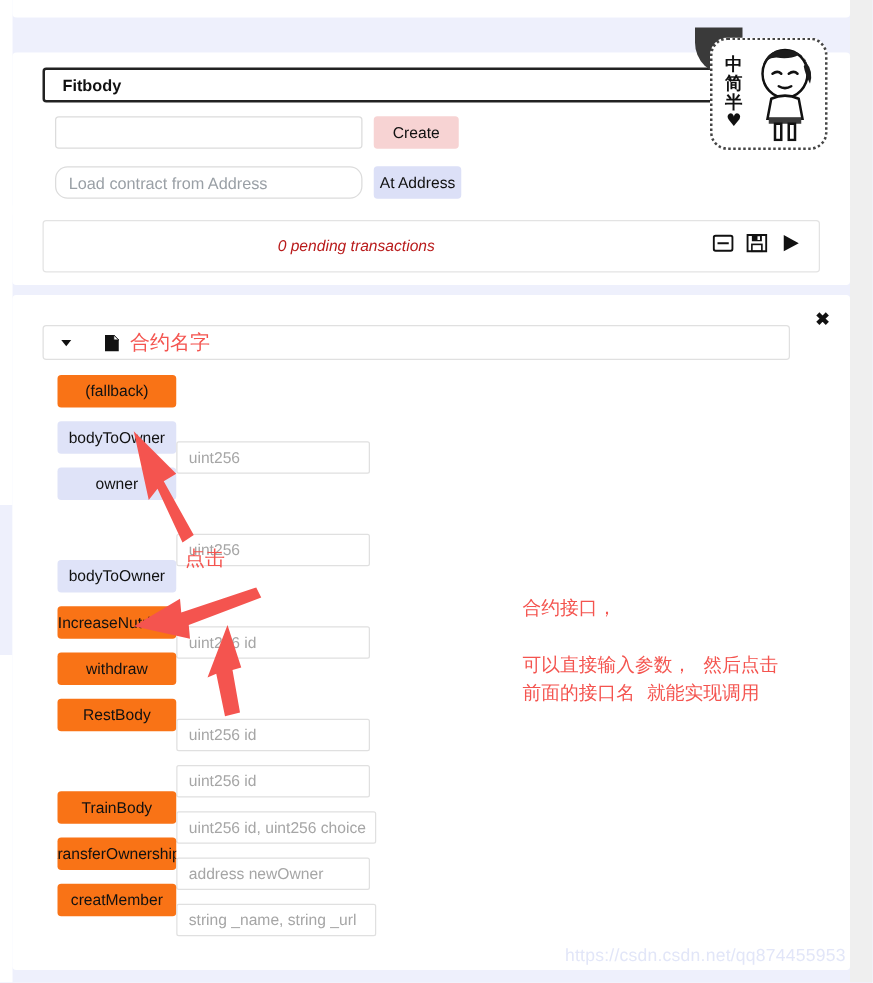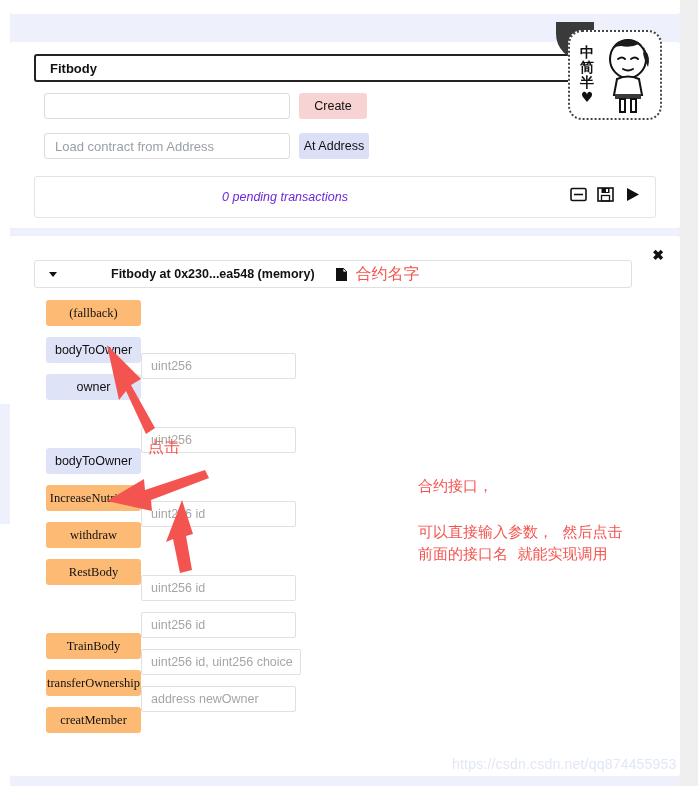--- a/index.html
+++ b/index.html
@@ -57,21 +57,21 @@
     position: absolute;
     height: 26px;
     border: 1px solid #dcdcdc; border-radius: 3px;
     background: #fff;
     display: flex; align-items: center;
     padding-left: 10px;
     font-size: 13px;
   }
   .row-input.placeholder { color: #9aa0a6; }
   #deploy-arg-input { left: 34px; top: 51px; width: 246px; }
-  #address-input    { left: 34px; top: 91px; width: 246px; }
+  #address-input    { left: 34px; top: 91px; width: 246px; border-radius: 10px; }
 
   .btn {
     position: absolute;
     height: 26px;
     border: none; border-radius: 3px;
     font-size: 12.5px;
     color: #111;
     cursor: pointer;
     display: flex; align-items: center; justify-content: center;
     font-family: "Liberation Sans", sans-serif;
@@ -111,21 +111,21 @@
   
   .tx-box {
     position: absolute; left: 24px; top: 14px;
     width: 622px; height: 42px;
     border: 1px solid #e3e3e3; border-radius: 3px;
     background: #fff;
   }
   .tx-label {
     position: absolute; left: 0; right: 0; top: 13px;
     text-align: center;
-    font-size: 12.5px; font-style: italic; color: #6d28d9;
+    font-size: 12.5px; font-style: italic; color: #b91c1c;
     padding-right: 120px;
   }
   .tx-icons {
     position: absolute; right: 14px; top: 9px;
     display: flex; align-items: center; gap: 10px;
   }
   .tx-icons svg { display: block; cursor: pointer; }
 
   
   .close-x {
@@ -175,21 +175,21 @@
     font-size: 12.5px; color: #111;
     display: flex; align-items: center; justify-content: center;
     text-align: center;
     cursor: pointer;
     overflow: hidden;
     line-height: 13px;
     padding: 0 1px;
     font-family: "Liberation Sans", sans-serif;
   }
   .fn-btn.view  { background: #dfe3f8; }
-  .fn-btn.write { background: #fdba74; font-family: Liberation Serif, serif; }
+  .fn-btn.write { background: #f97316; }
   .fn-input {
     position: absolute; left: 107px; top: 16px;
     width: 155px; height: 26px;
     border: 1px solid #e0e0e0; border-radius: 2px;
     background: #fff;
     display: flex; align-items: center;
     padding-left: 9px;
     font-size: 12.5px; color: #a6a6a6;
   }
 
@@ -292,21 +292,20 @@
         </span>
       </div>
     </div>
   </div>
 
   <div class="panel" id="panel-inst">
     <span class="close-x">✖</span>
 
     <div class="inst-header">
       <span class="caret"></span>
-      <span class="inst-title">Fitbody at 0x230...ea548 (memory)</span>
       <span class="copy-icon">
         <svg width="13" height="15" viewBox="0 0 13 15">
           <path d="M1 1 h7 l4 4 v9 h-11 z" fill="#111"></path>
           <path d="M8 1 v4 h4 z" fill="#fff" stroke="#111" stroke-width="0.8"></path>
         </svg>
       </span>
       <span class="anno-name">合约名字</span>
     </div>
 
     <div class="fn-list" id="fn-list">
@@ -343,20 +342,21 @@
         <div class="fn-row">
           <div class="fn-btn write">TrainBody</div>
           <div class="fn-input" style="width: 160px;">uint256 id, uint256 choice</div>
         </div>
         <div class="fn-row">
           <div class="fn-btn write">transferOwnership</div>
           <div class="fn-input">address newOwner</div>
         </div>
         <div class="fn-row">
           <div class="fn-btn write">creatMember</div>
+          <div class="fn-input" style="width: 160px;">string _name, string _url</div>
         </div>
       </div>
   </div>
 
   <div class="anno-red" id="anno-click">点击</div>
   <div class="anno-red" id="anno-iface">合约接口，</div>
   <div class="anno-red" id="anno-detail">可以直接输入参数，  然后点击
 前面的接口名  就能实现调用</div>
 
   <svg class="arrows">

